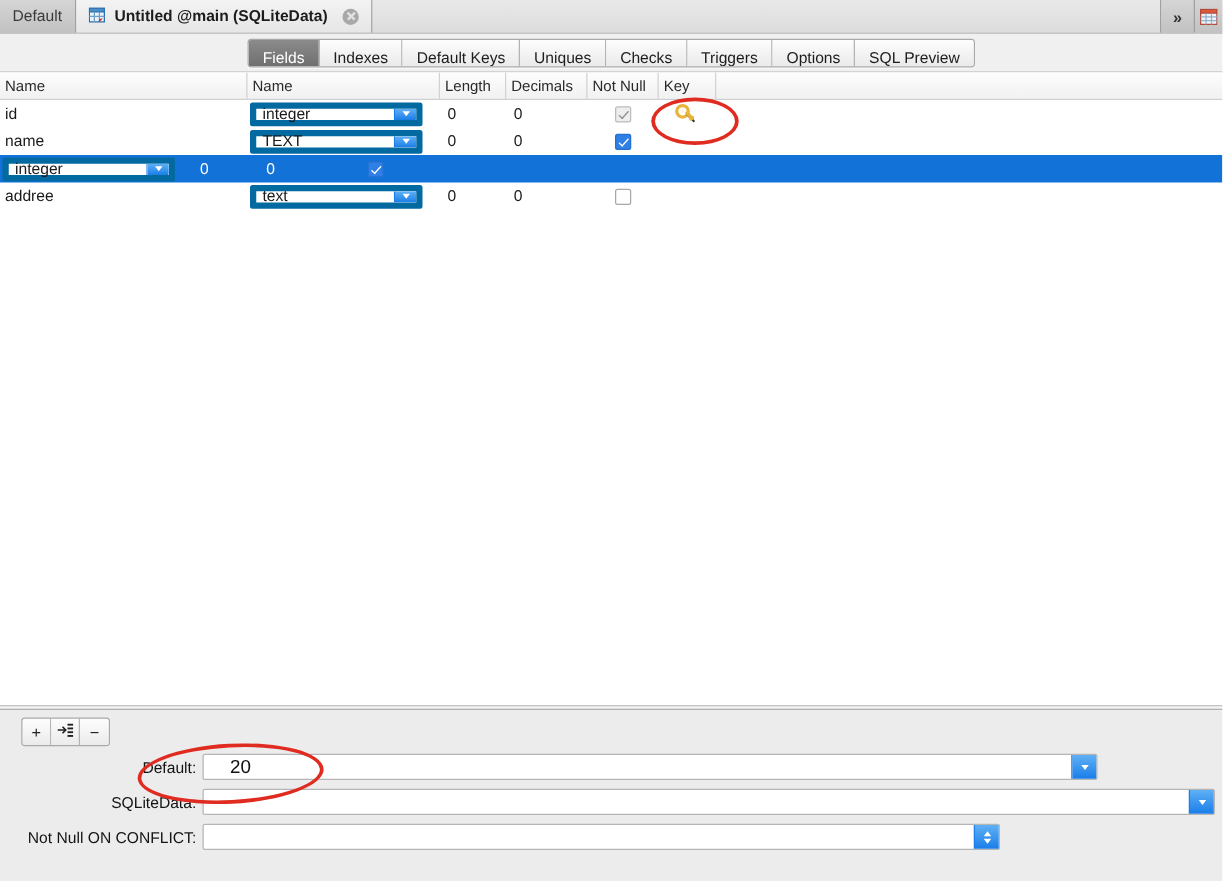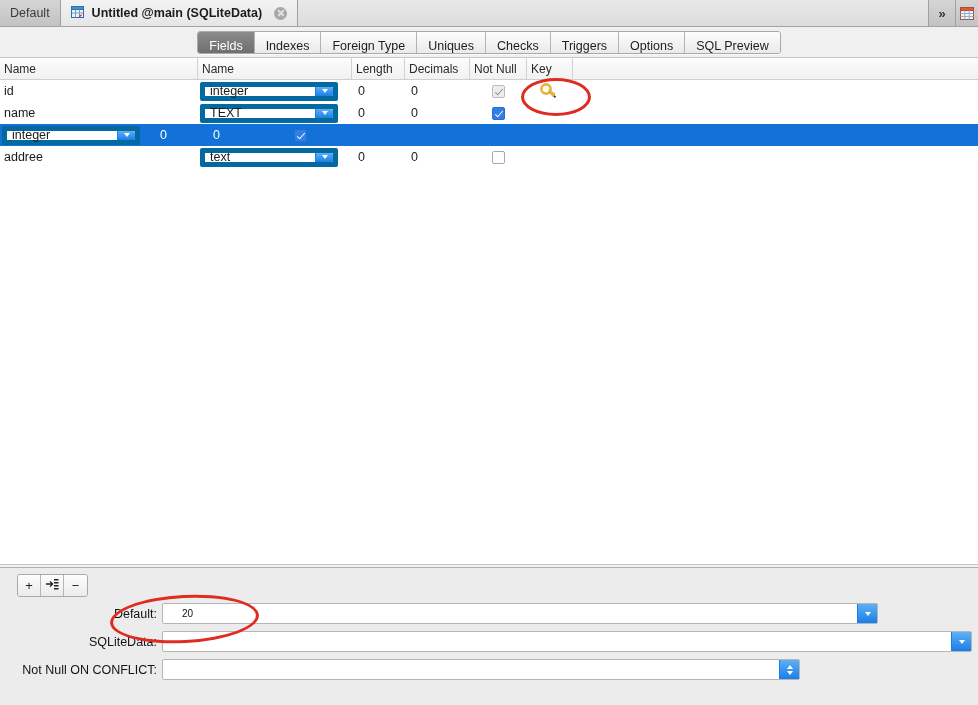--- a/index.html
+++ b/index.html
@@ -303,26 +303,25 @@
     height: 21px;
     border: 1px solid #b5b5b5;
     border-radius: 2px;
     background: #ffffff;
     display: flex;
     align-items: center;
     box-sizing: border-box;
   }
   .fcombo .fval {
     flex: 1 1 auto;
-    padding-left: 9px;
-    font-size: 10px;
+    padding-left: 21px;
+    font-size: 15px;
     color: #111;
     overflow: hidden;
     white-space: nowrap;
-    margin-left: 10px;
   }
   .fcombo .farrow {
     width: 19px; height: 100%;
     background: linear-gradient(to bottom, #5fb0f5 0%, #1a7ee8 100%);
     border-left: 1px solid #1a7ee8;
     display: flex; flex-direction: column;
     align-items: center; justify-content: center;
     gap: 2px;
     flex: 0 0 auto;
   }
@@ -387,21 +386,21 @@
 
 <div class="segstrip">
   <div class="segments">
     <div class="seg active">
         <span>Fields</span>
       </div>
     <div class="seg">
         <span>Indexes</span>
       </div>
     <div class="seg">
-        <span>Foreign Type</span>
+        <span>Default Keys</span>
       </div>
     <div class="seg">
         <span>Uniques</span>
       </div>
     <div class="seg">
         <span>Checks</span>
       </div>
     <div class="seg">
         <span>Triggers</span>
       </div>

